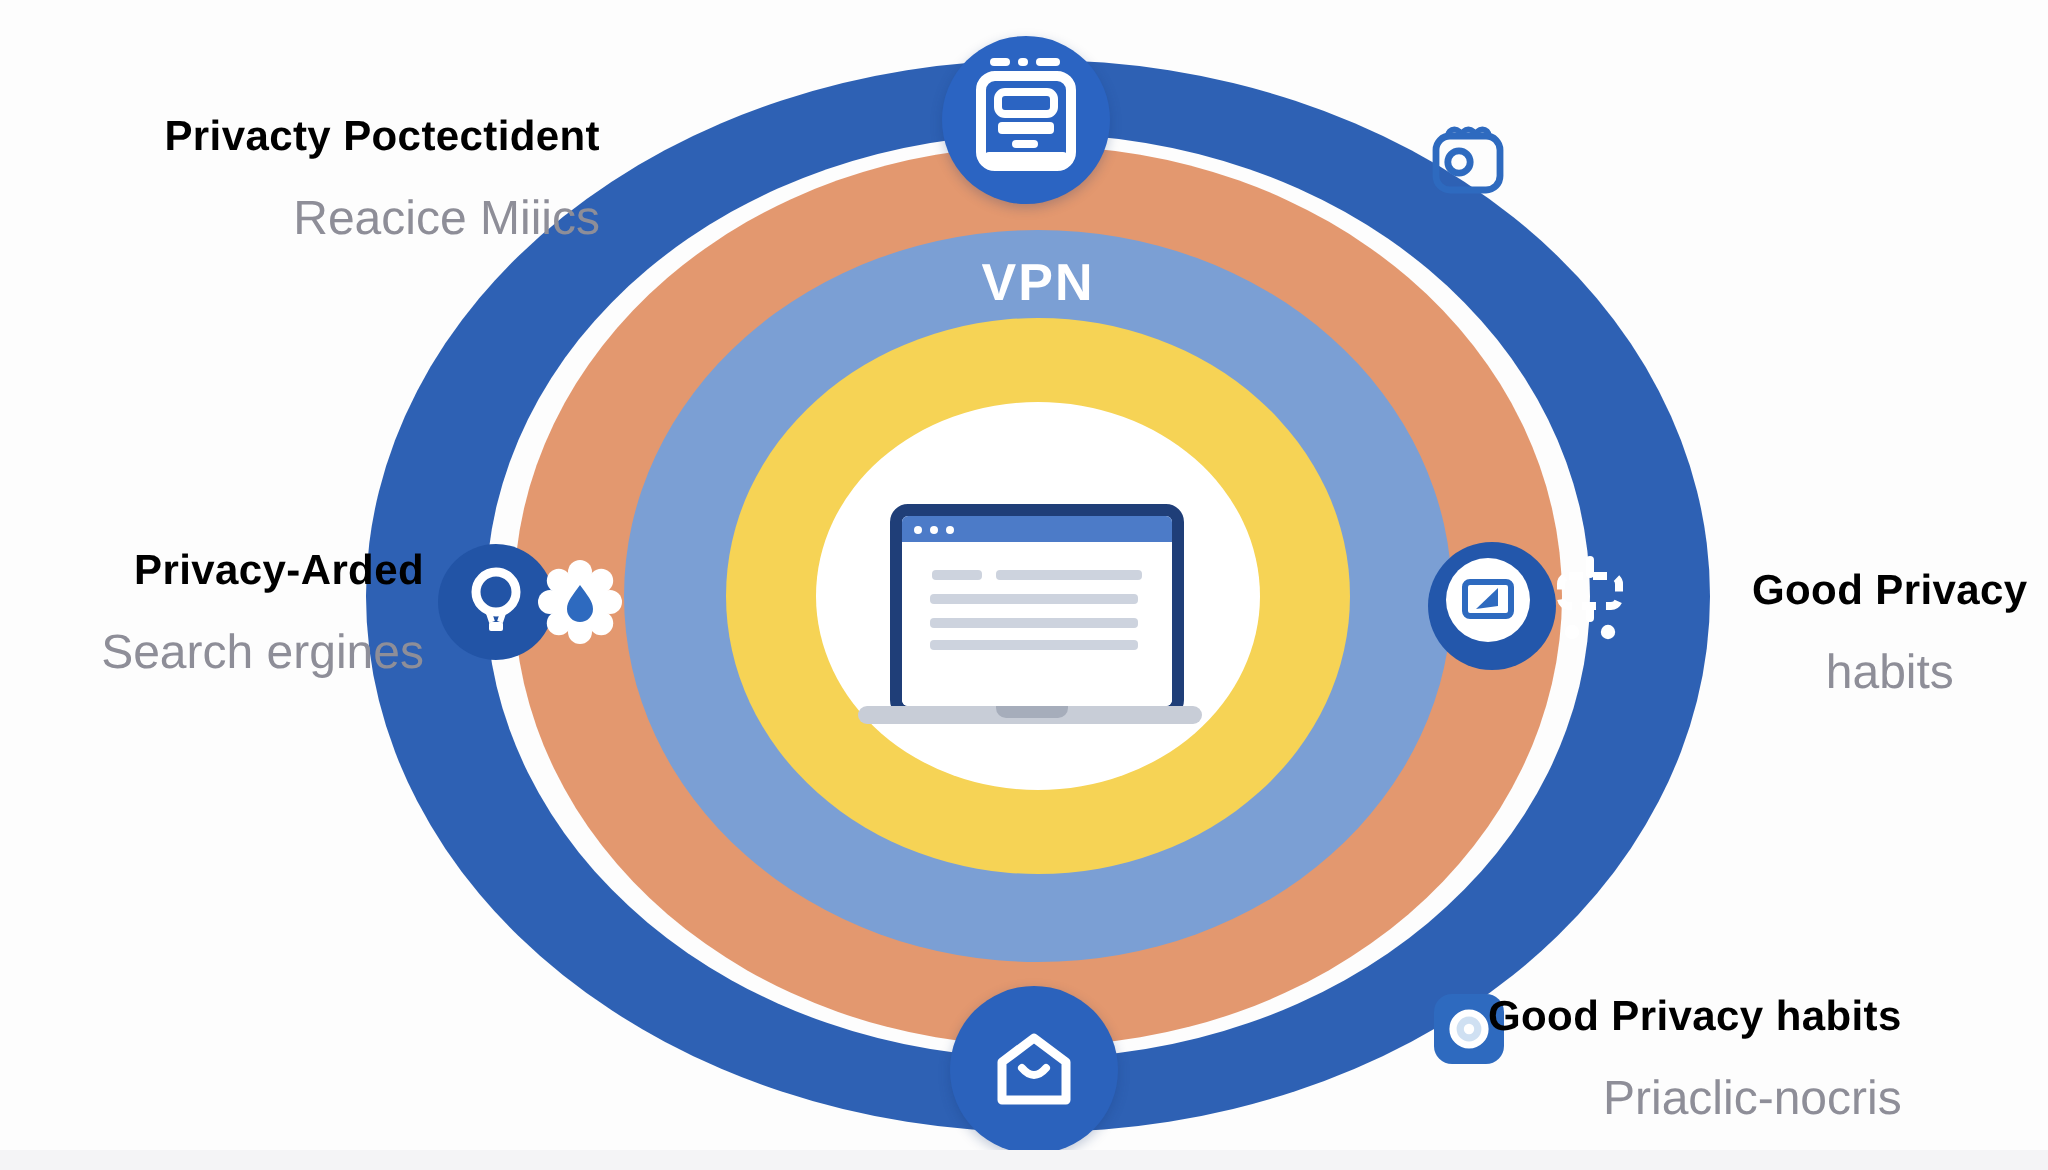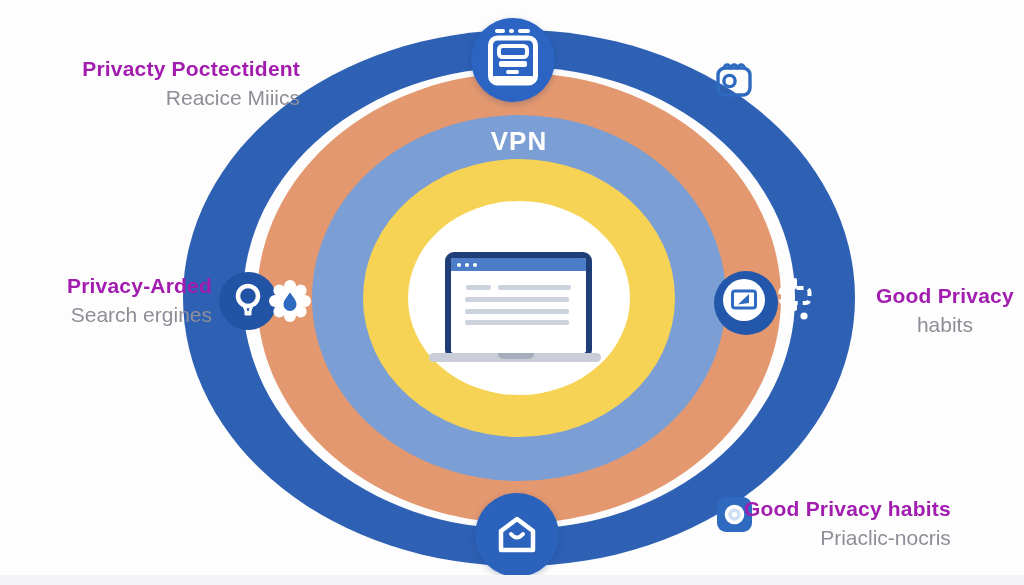--- a/index.html
+++ b/index.html
@@ -33,22 +33,22 @@
   .gear-wrap    {position:absolute;left:267px;top:278px;width:46px;height:46px;}
   .signpost-wrap{position:absolute;left:776px;top:278px;width:38px;height:46px;}
   
   .sq-icon-outline{position:absolute;left:713px;top:58px;width:42px;height:42px;}
   .sq-icon-filled{
     position:absolute;left:717px;top:497px;width:35px;height:35px;border-radius:9px;
     background:#2e6abf;display:flex;align-items:center;justify-content:center;
   }
   
   .label{position:absolute;line-height:1.22;}
-  .label .t{display:block;font-size:21px;font-weight:700;color:#a21caf;letter-spacing:.2px;}
-  .label .s{display:block;font-size:21px;font-weight:400;color:#8e8e98;margin-top:3px;}
+  .label .t{display:block;font-size:21px;font-weight:700;color:#000000;letter-spacing:.2px;}
+  .label .s{display:block;font-size:24px;font-weight:400;color:#8e8e98;margin-top:13px;}
   .label-top-left {right:724px;top:56px;text-align:right;}
   .label-top-right{left:768px;top:57px;text-align:left;}
   .label-mid-left {right:812px;top:273px;text-align:right;}
   .label-mid-right{left:876px;top:283px;text-align:center;}
   .label-bot-right{left:744px;top:496px;text-align:right;}
   
   .laptop-screen{
     position:absolute;left:445px;top:252px;width:147px;height:107px;
     border:6px solid #1f3e78;border-radius:9px;background:#ffffff;overflow:hidden;box-sizing:border-box;
   }

